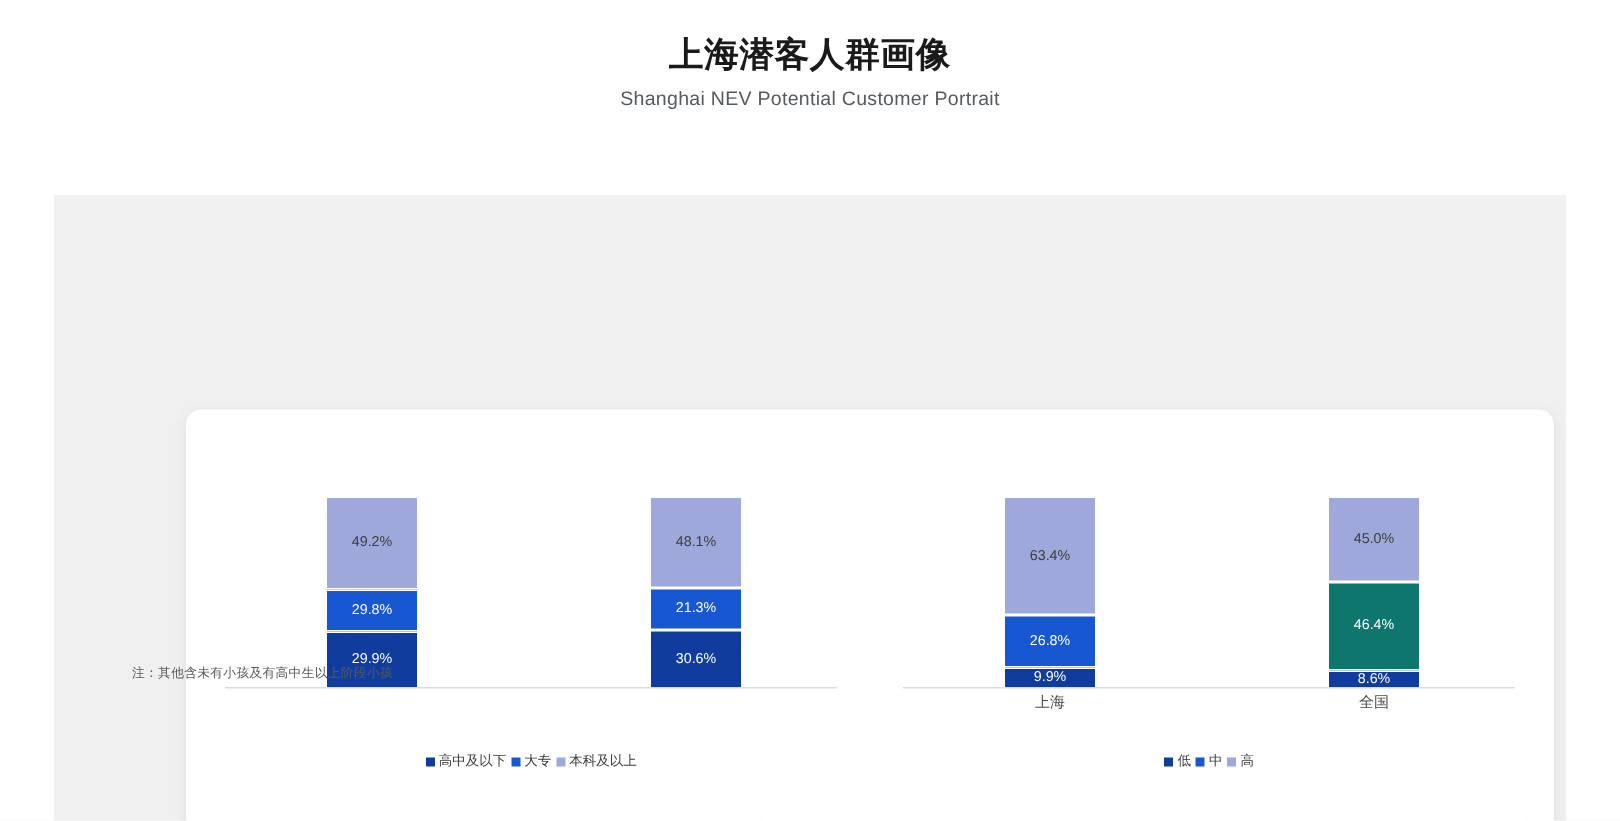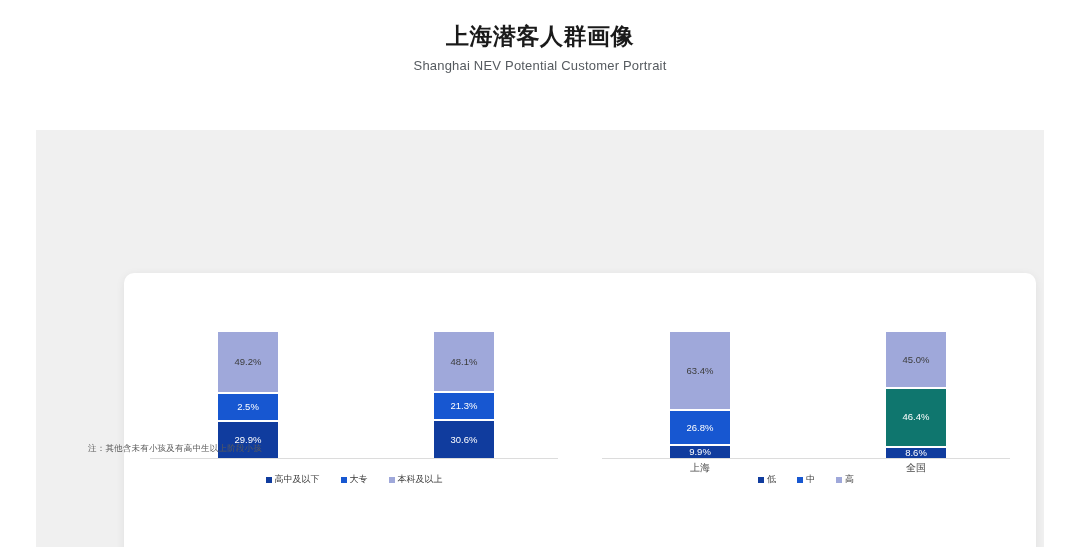--- a/index.html
+++ b/index.html
@@ -147,26 +147,26 @@
     color: #4a4a4a;
     white-space: nowrap;
   }
   .xlabel-a { left: 82px; }
   .xlabel-b { left: 298px; }
 
   
   .legend {
     position: absolute;
     left: 0;
-    top: 200px;
+    top: 228px;
     width: 436px;
     display: flex;
     justify-content: center;
     align-items: center;
-    gap: 21px;
+    gap: 3px;
   }
   .legend-item {
     display: flex;
     align-items: center;
     gap: 3px;
   }
   .legend-swatch {
     width: 6px;
     height: 6px;
     display: inline-block;
@@ -216,21 +216,21 @@
 
         <div class="chart-block chart-left">
           <div class="plot-area">
             <div class="axis-line"></div>
 
             <div class="bar bar-a">
               <div class="seg" style="flex:49.2 1 0;background:#9FA8DA">
                 <span class="seg-label seg-high">49.2%</span>
               </div>
               <div class="seg" style="flex:20.9 1 0;background:#1757D1">
-                <span class="seg-label seg-mid">2.5%</span>
+                <span class="seg-label seg-mid">29.8%</span>
               </div>
               <div class="seg" style="flex:29.9 1 0;background:#103C9E">
                 <span class="seg-label seg-low">29.9%</span>
               </div>
             </div>
 
             <div class="bar bar-b">
               <div class="seg" style="flex:48.1 1 0;background:#9FA8DA">
                 <span class="seg-label seg-high">48.1%</span>
               </div>

